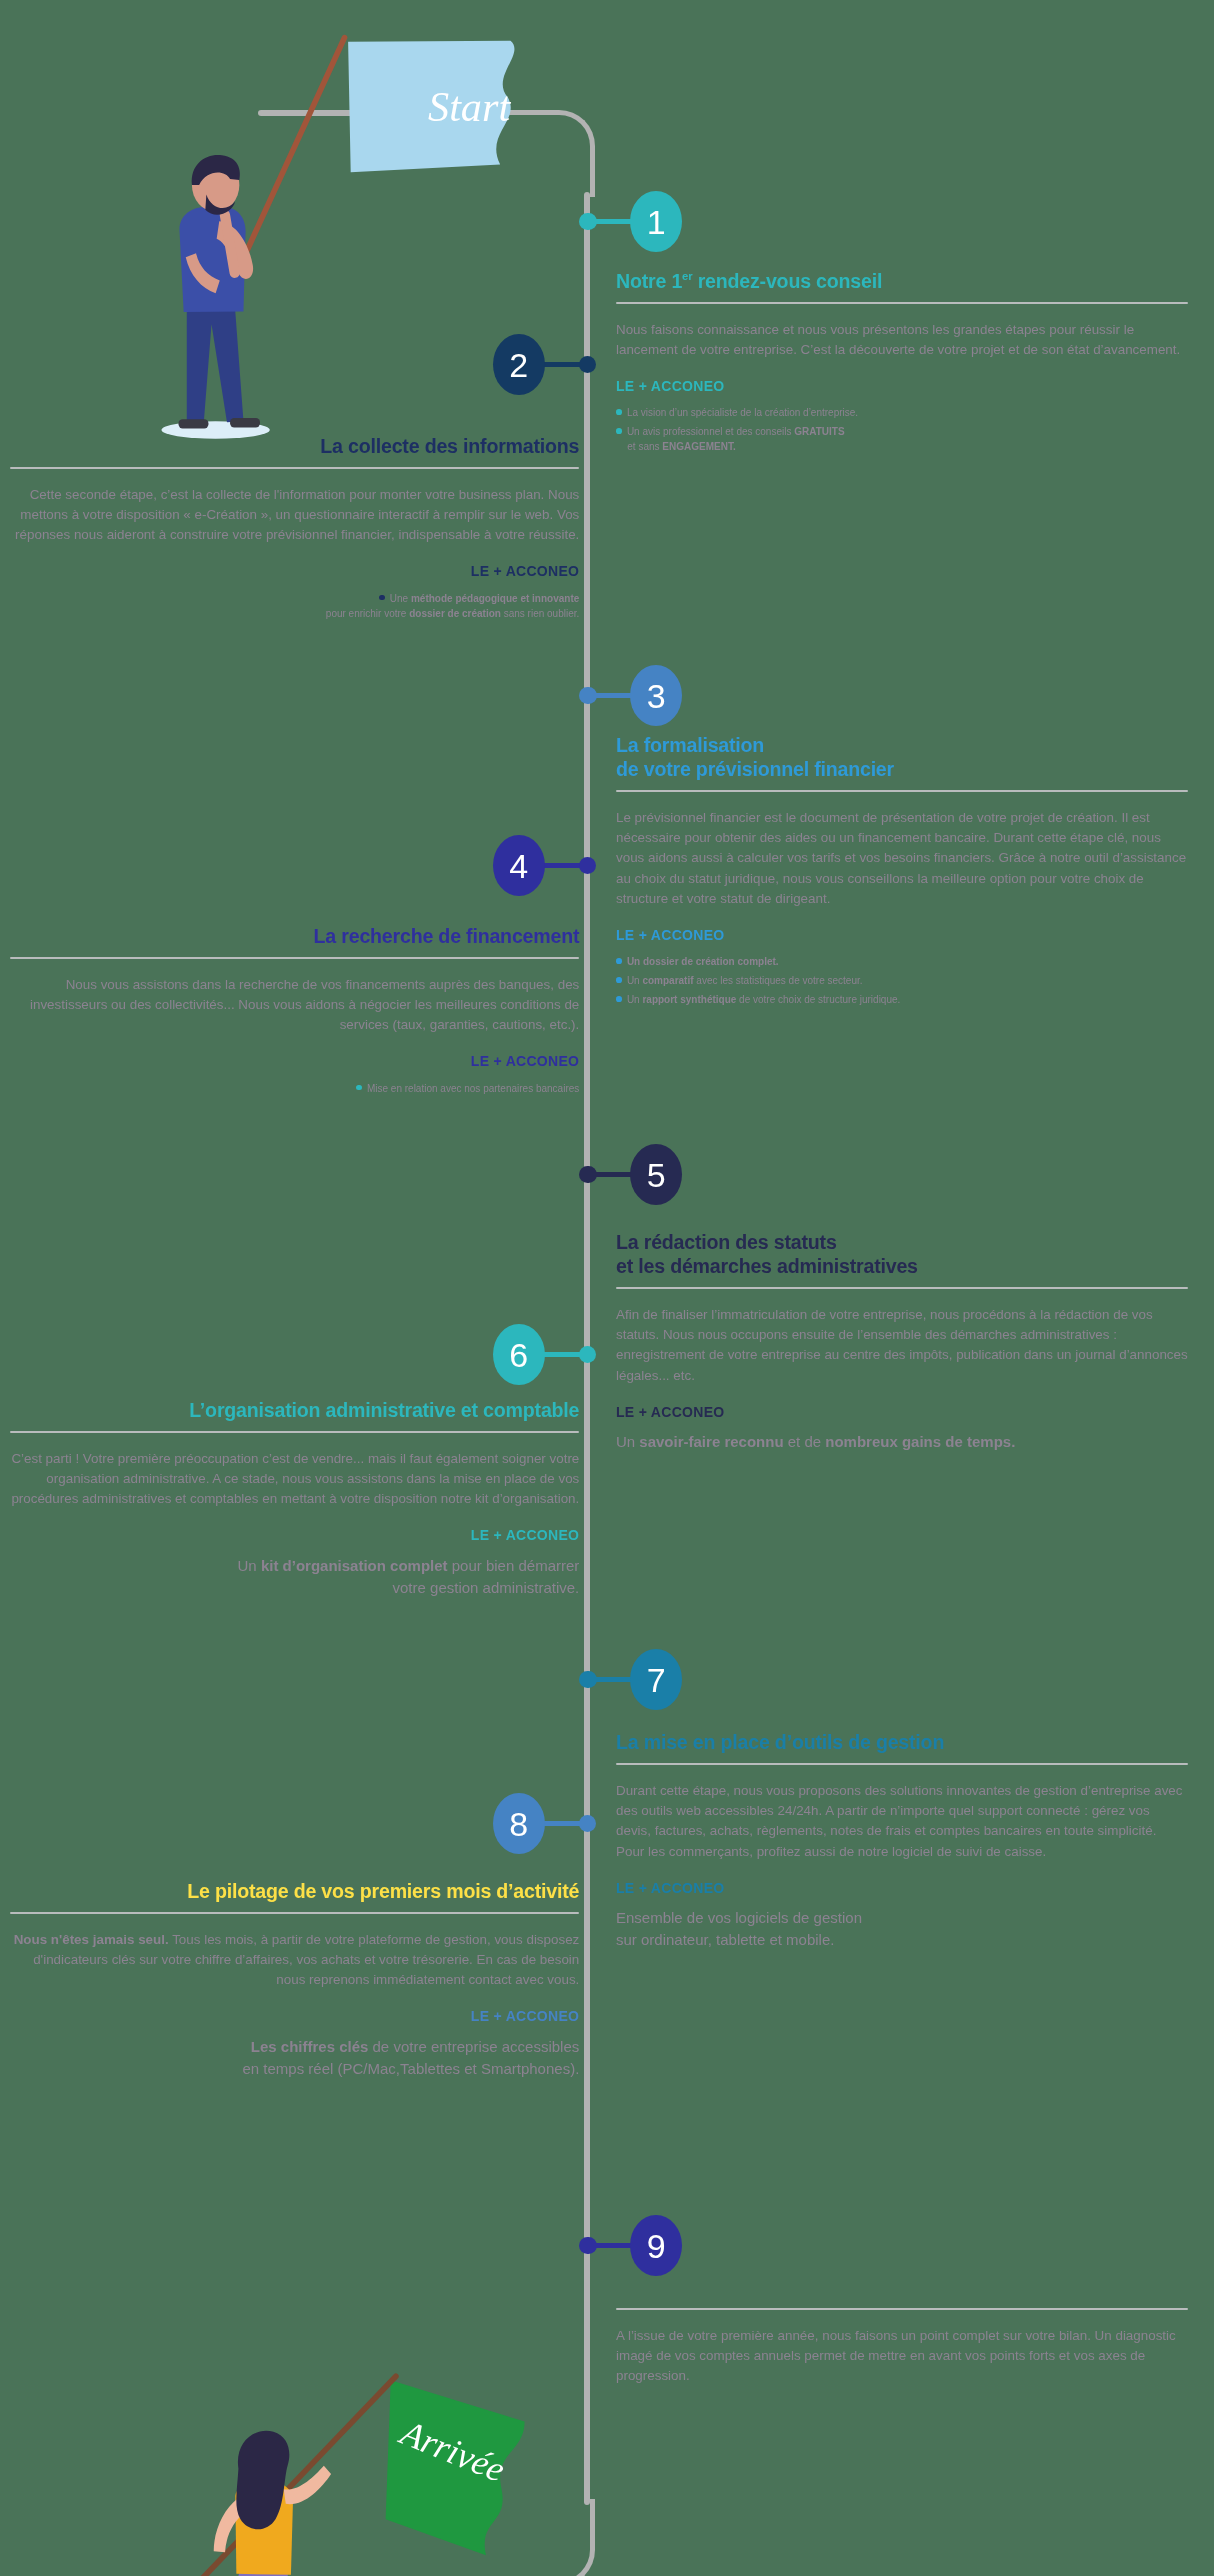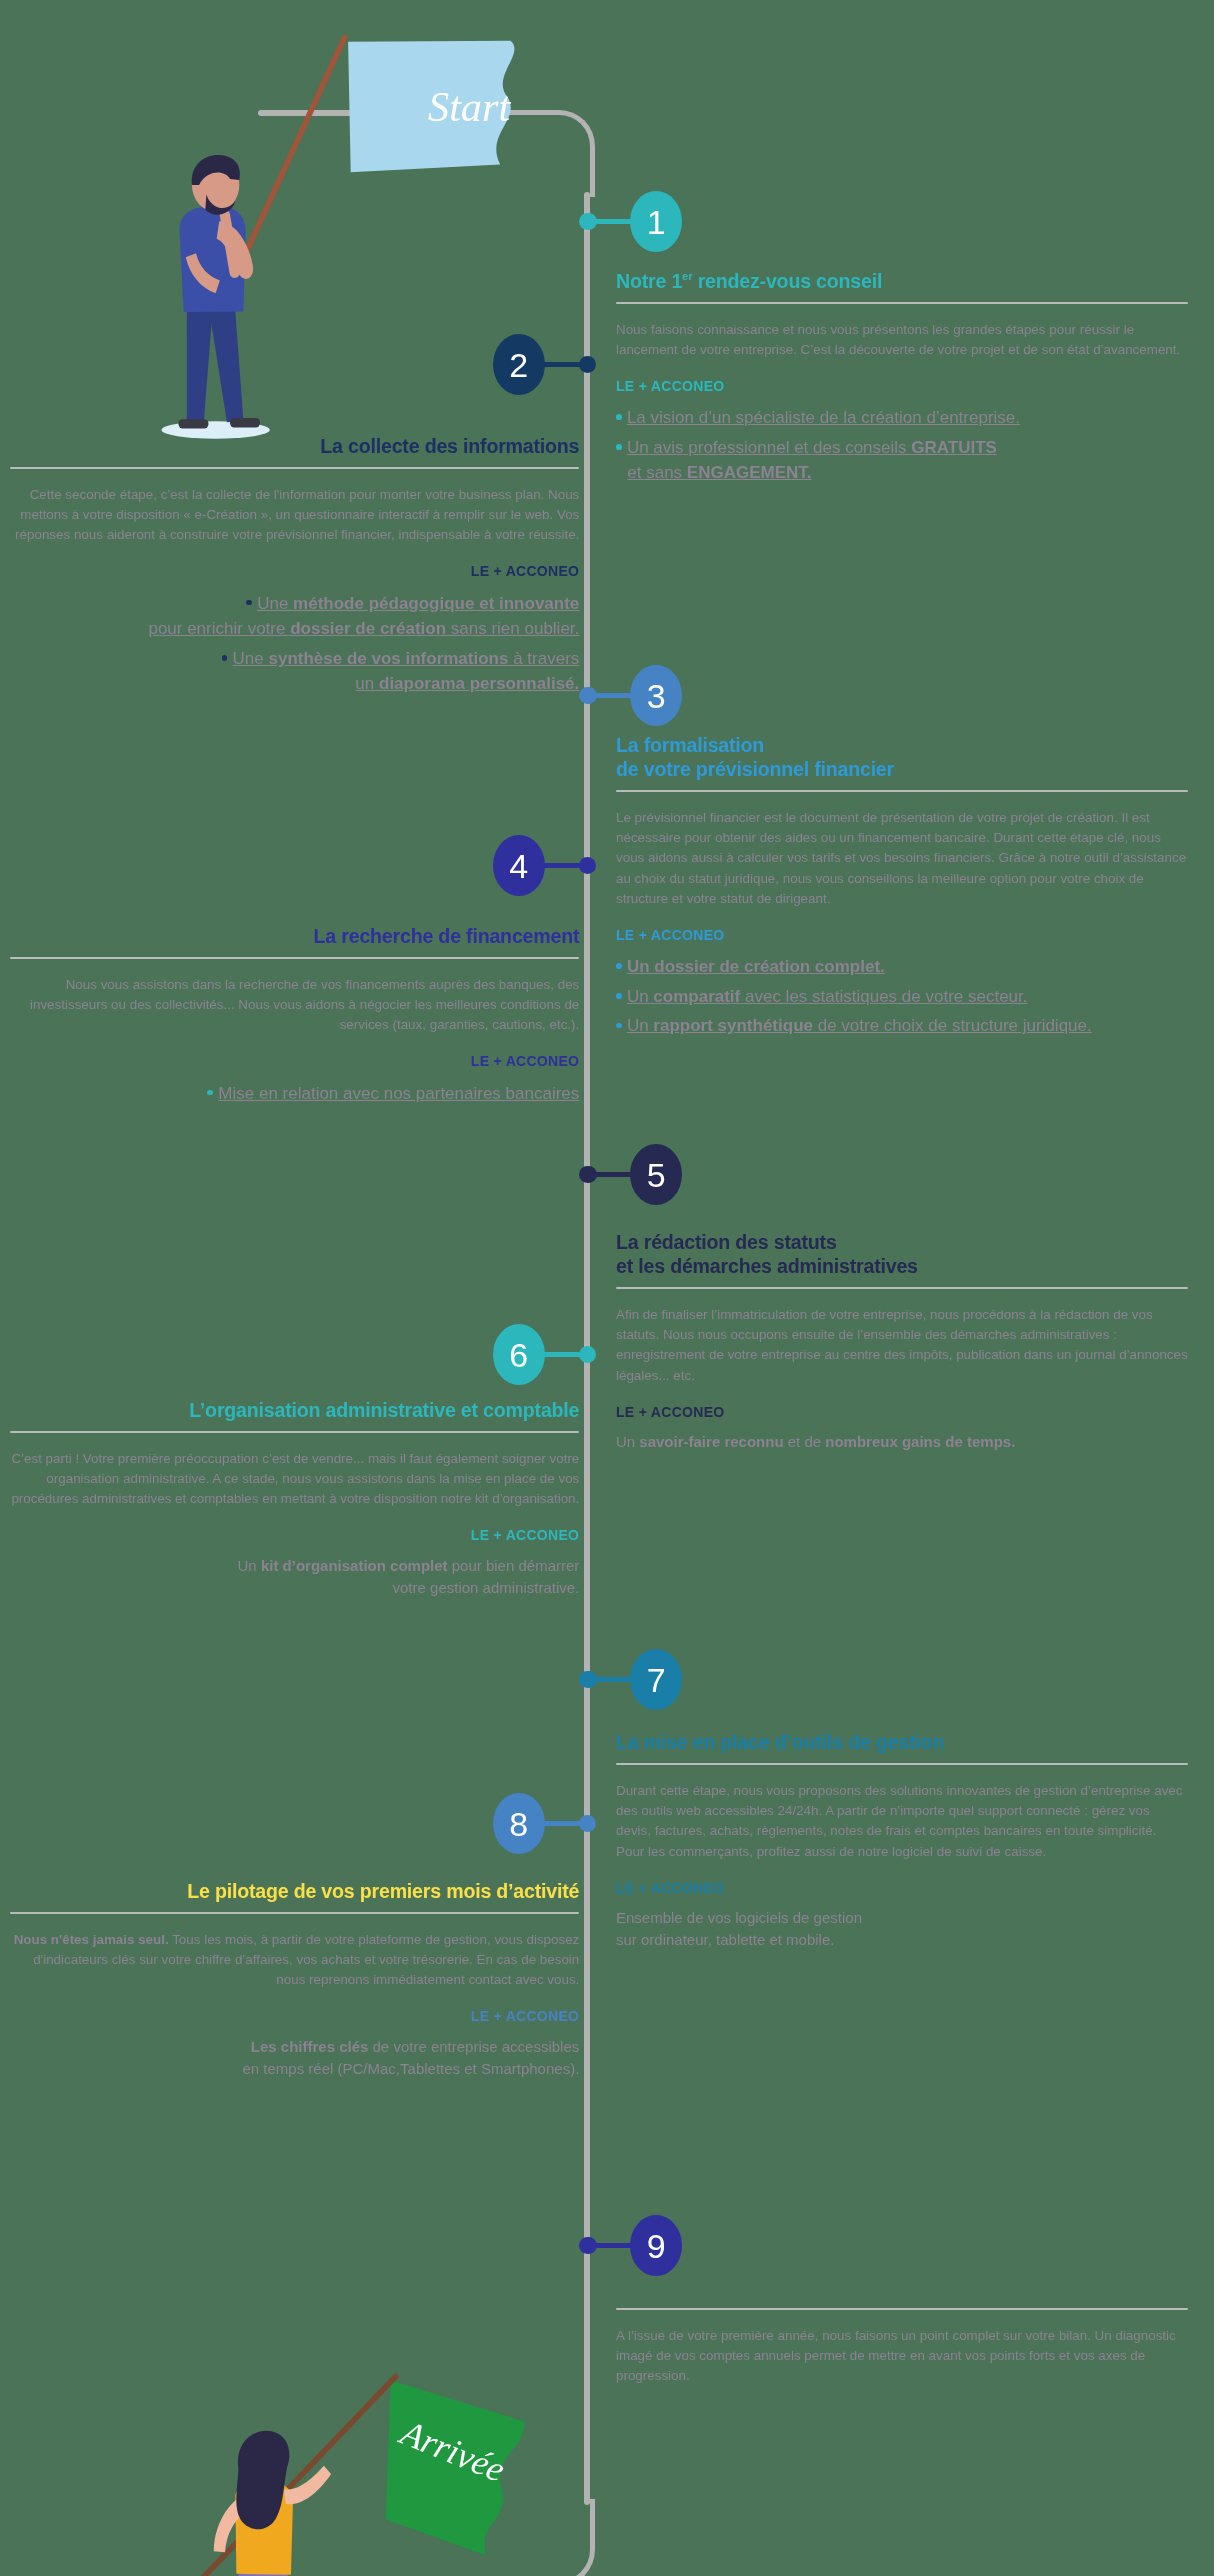--- a/index.html
+++ b/index.html
@@ -61,23 +61,22 @@
   .b-body{
     font-size:13.4px;line-height:1.52;color:#8c8291;margin:0;
     font-family:"Liberation Sans", sans-serif;
   }
   .b-plus{
     font-size:14px;font-weight:700;letter-spacing:0.3px;
     margin:17.5px 0 11.3px 0;font-family:"Liberation Sans", sans-serif;
   }
   .b-list{list-style:none;margin:0;padding:0;}
   .b-list li{
-    font-size:17px;line-height:1.5;color:#8c8291;margin:0 0 4.1px 0;
+    font-size:10px;line-height:1.5;color:#8c8291;margin:0 0 4.1px 0;
     position:relative;
-    text-decoration:underline;
   }
   .b-list li b{font-weight:700;color:#8c8291;}
   .b-note{font-size:15px;line-height:1.5;color:#8c8291;margin:0;}
   .b-note b{font-weight:700;}
   .bullet{display:inline-block;width:5.7px;height:5.7px;border-radius:50%;
           vertical-align:middle;margin-right:5.2px;position:relative;top:-1.5px;}
   .block.l .bullet{margin-right:5.2px;margin-left:0;}
 
   
   .illu{position:absolute;}
@@ -167,21 +166,20 @@
     <div class="stem" style="background:#143a63;"></div>
     <div class="knob" style="background:#143a63;"></div>
   </div>
   <div class="block l" style="top:435px;">
     <div class="b-title" style="color:#1d2f63;">La collecte des informations</div>
     <div class="b-rule"></div>
     <p class="b-body">Cette seconde étape, c’est la collecte de l'information pour monter votre business plan. Nous mettons à votre disposition « e-Création », un questionnaire interactif à remplir sur le web. Vos réponses nous aideront à construire votre prévisionnel financier, indispensable à votre réussite.</p>
     <div class="b-plus" style="color:#1d2f63;">LE + ACCONEO</div>
     <ul class="b-list">
       <li><span class="bullet" style="background:#1d2f63;"></span>Une <b>méthode pédagogique et innovante</b><br>pour enrichir votre <b>dossier de création</b> sans rien oublier.</li>
-      <li><span class="bullet" style="background:#1d2f63;"></span>Une <b>synthèse de vos informations</b> à travers<br>un <b>diaporama personnalisé.</b></li>
     </ul>
   </div>
 
   <div class="node right" style="top:665px;">
     <div class="knob" style="background:#4583c4;"></div>
     <div class="stem" style="background:#4583c4;"></div>
     <div class="bubble" style="background:#4583c4;">3</div>
   </div>
   <div class="block r" style="top:734px;">
     <div class="b-title" style="color:#2e9ad8;">La formalisation<br>de votre prévisionnel financier</div>

